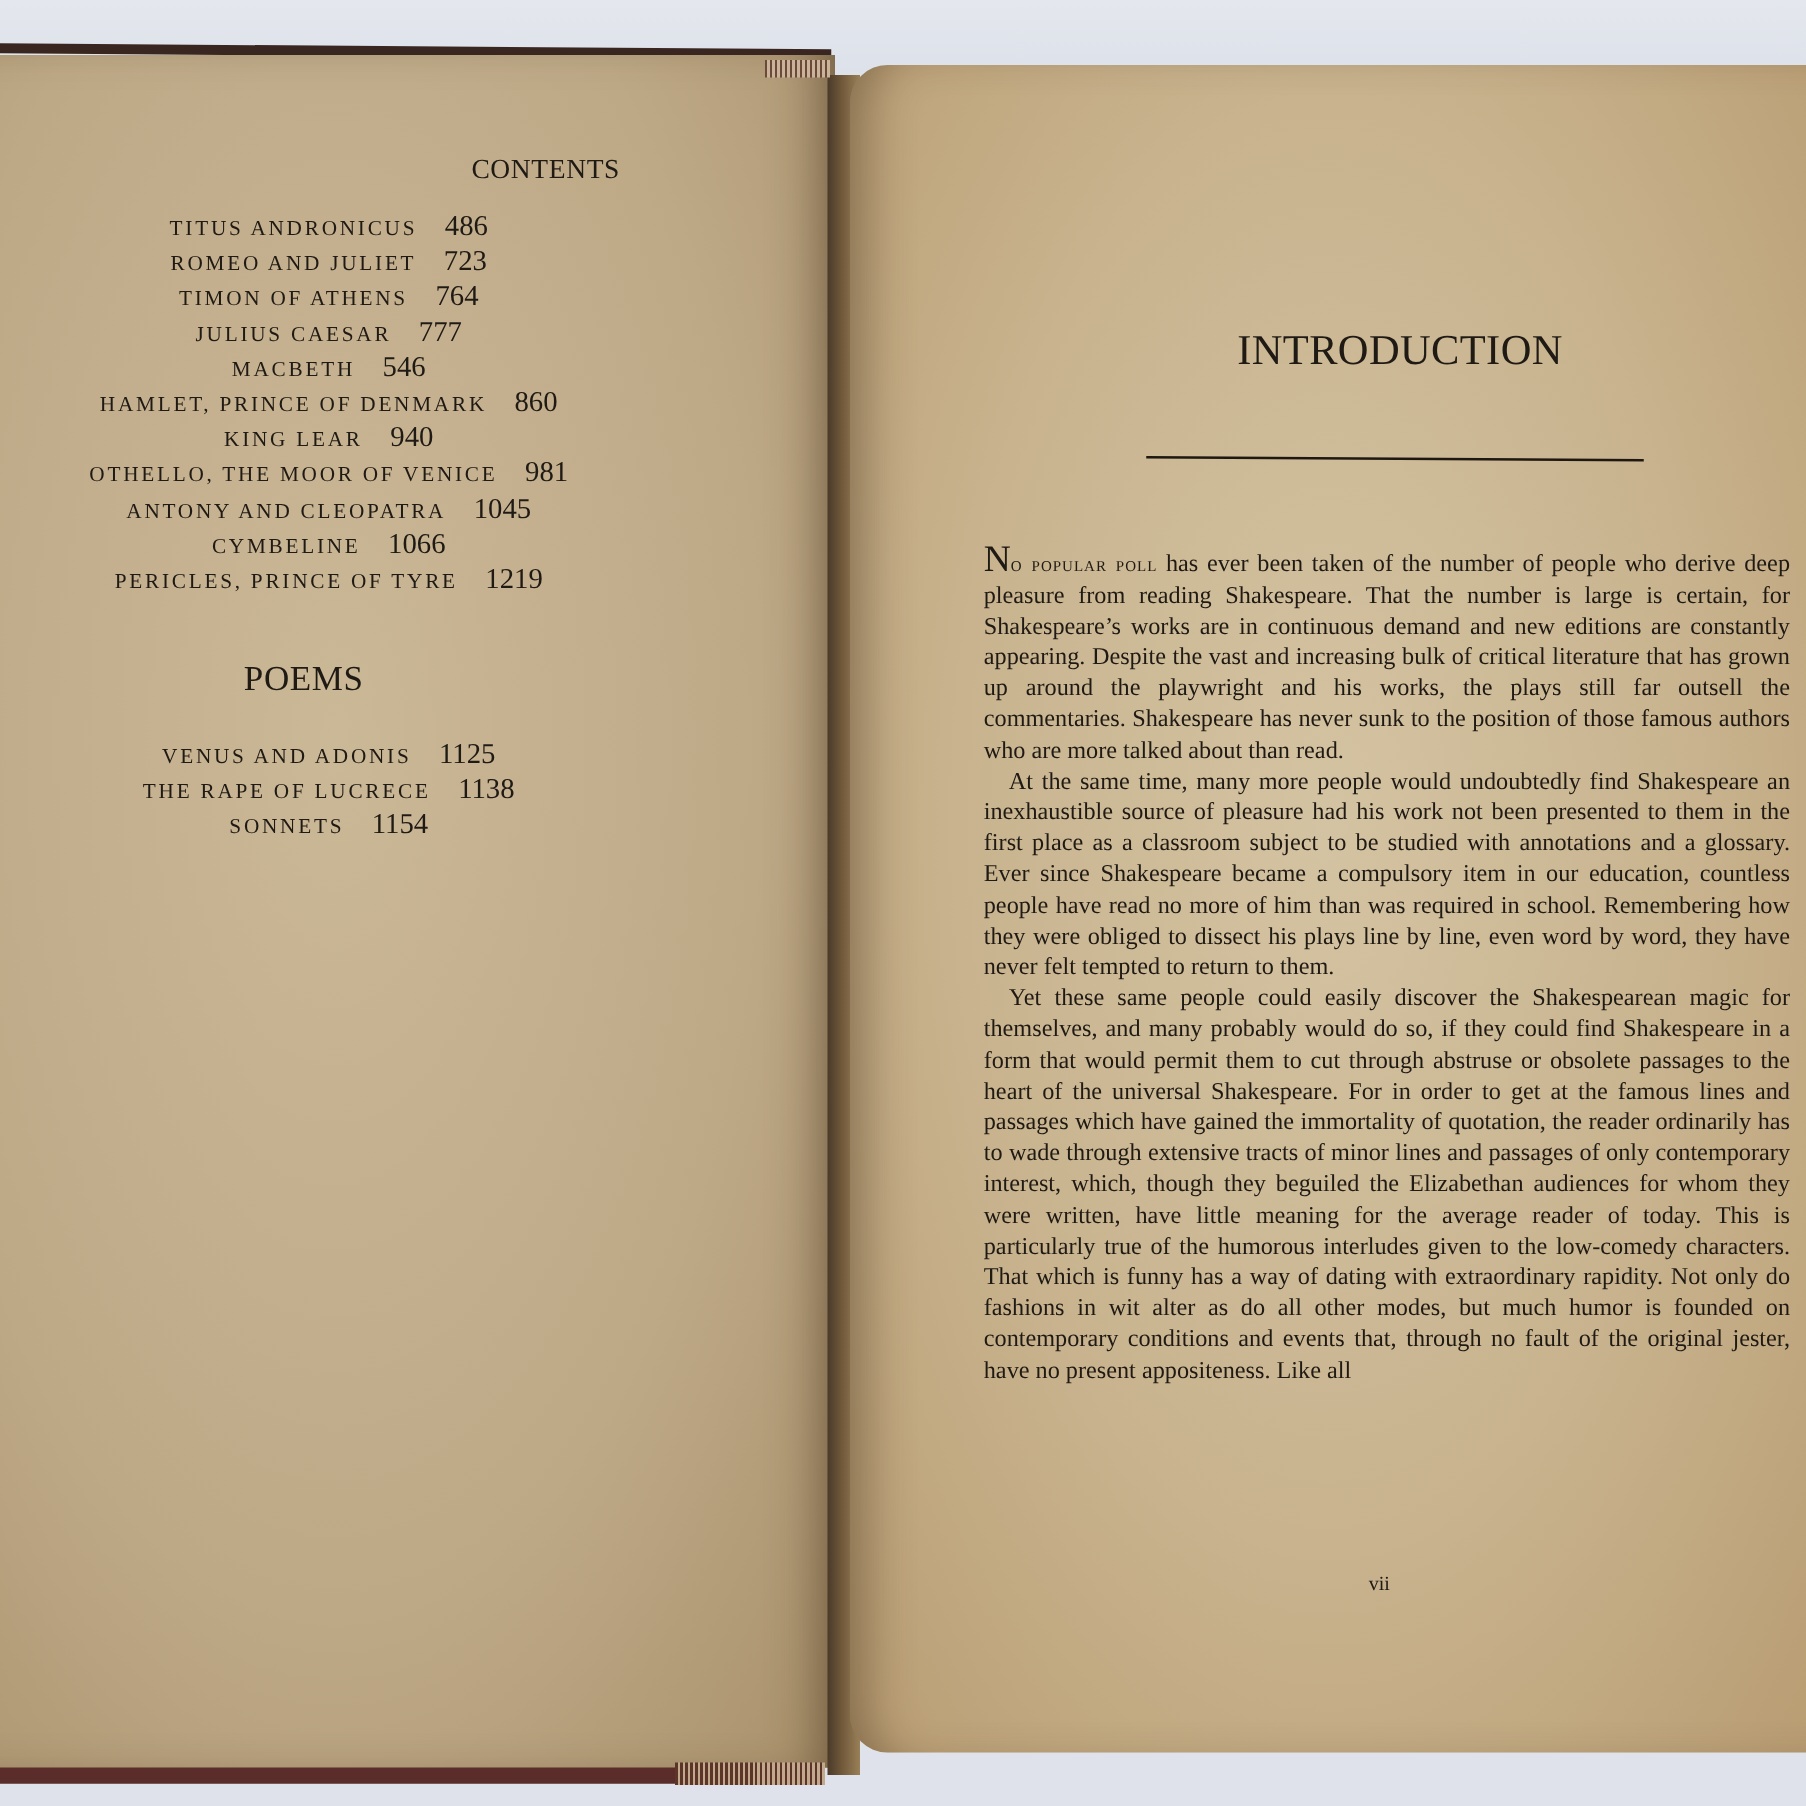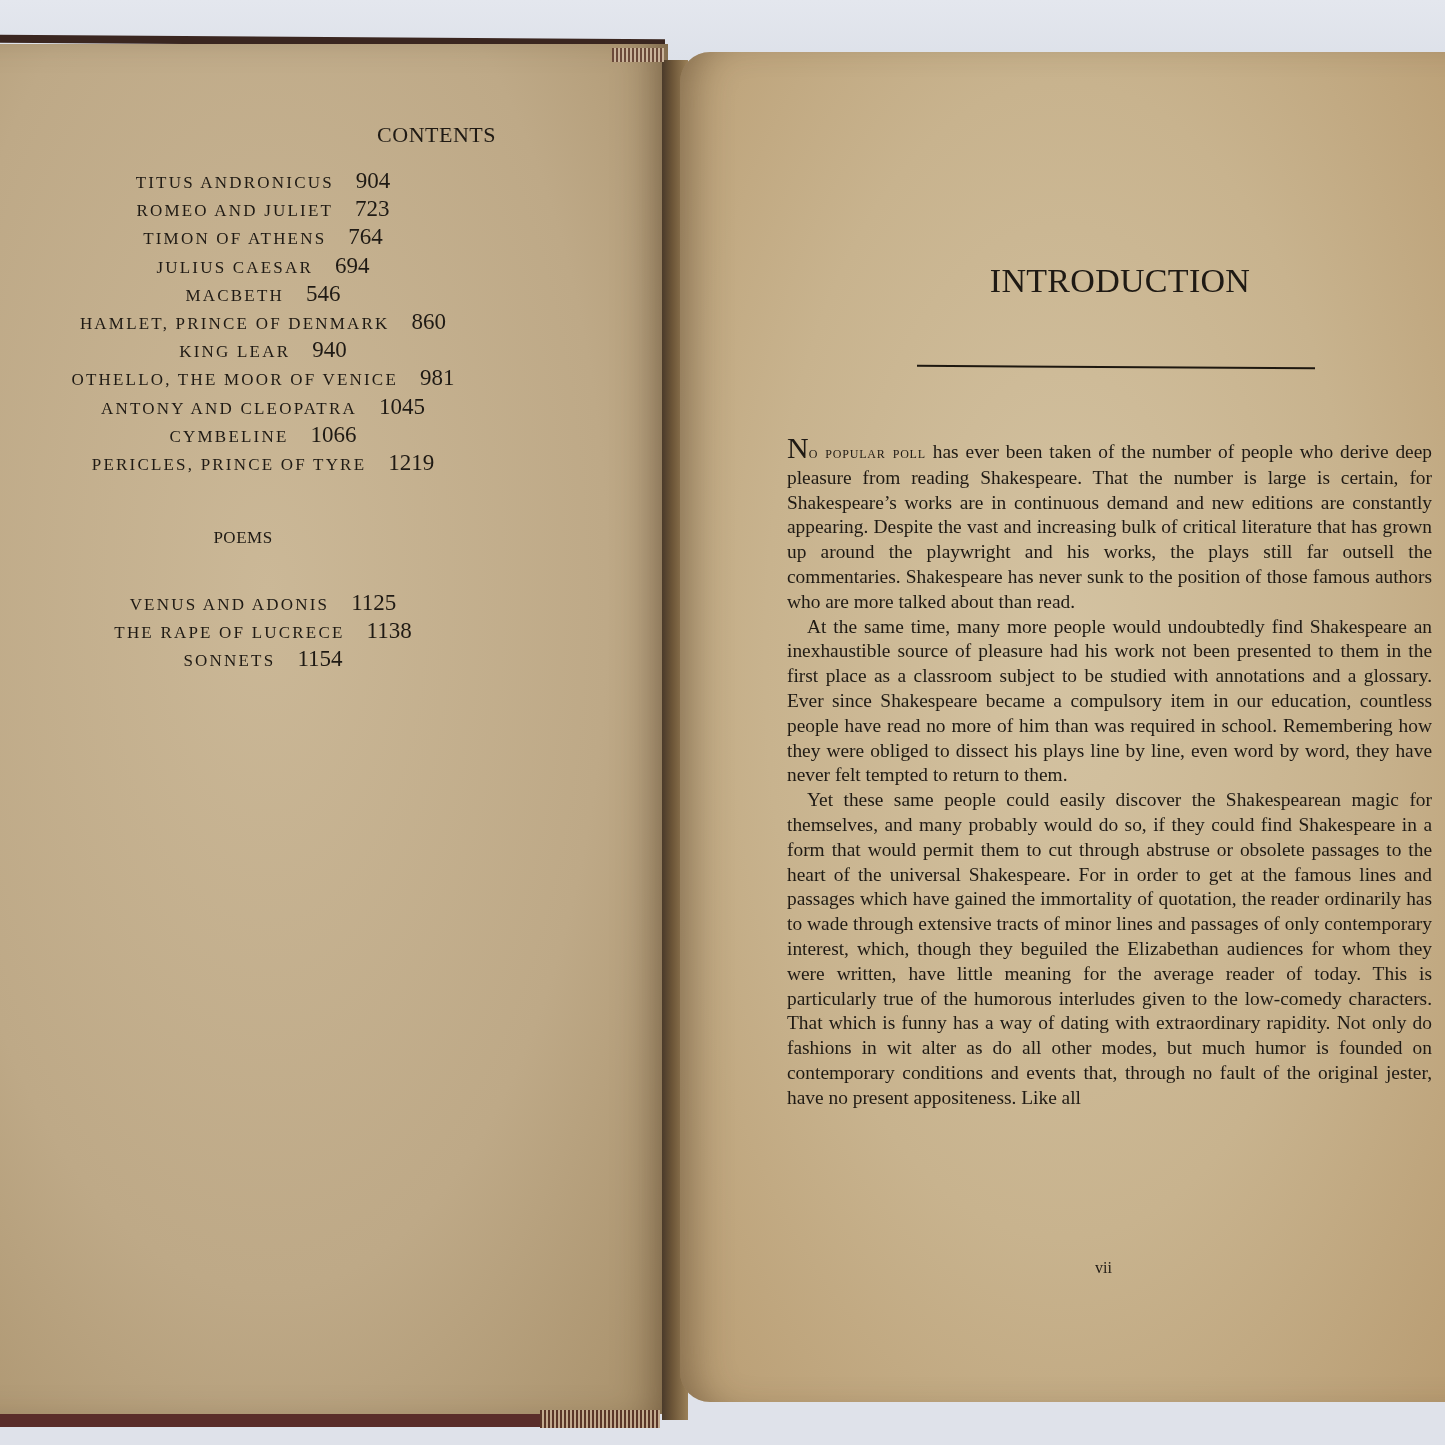--- a/index.html
+++ b/index.html
@@ -38,21 +38,21 @@
   }
 
   .contents-title { position:absolute; left:0; width:496px; top:122px; text-align:right;
     font-size:22px; letter-spacing:0.5px; }
   .toc-list { position:absolute; left:0; top:168px; width:496px; }
   .toc-row { display:flex; justify-content:center; align-items:baseline; height:28.2px;
     white-space:nowrap;padding-left:30px; }
   .toc-title { font-size:17px; letter-spacing:2.2px; font-variant:small-caps; }
   .toc-page { font-size:23px; margin-left:22px; font-variant-numeric:oldstyle-nums; }
   .poems-title { position:absolute; left:0; width:486px; top:528px; text-align:center;
-    font-size:17px; letter-spacing:0.5px; }
+    font-size:28px; letter-spacing:0.5px; }
   .poems-list { position:absolute; left:0; top:590px; width:496px; }
 
   .intro-title { position:absolute; left:900px; width:440px; top:262px; text-align:center;
     font-size:34px; letter-spacing:0.3px; }
   .intro-rule { position:absolute; left:917px; top:366px; width:398px; height:2px;
     background:#1e1810; transform:rotate(0.35deg); }
   .intro-body { position:absolute; left:787px; top:438px; width:645px;
     font-size:19.4px; line-height:24.8px; text-align:justify; }
   .intro-body p { margin:0; text-indent:20px; }
   .intro-body p.first { text-indent:0; }
@@ -72,33 +72,33 @@
 <div class="gutter"></div>
 <div class="page-right"></div>
 <div class="headband-top"></div>
 <div class="headband-bottom"></div>
 
 <div class="contents-title">CONTENTS</div>
 
 <div class="toc-list">
   <div class="toc-row">
       <span class="toc-title">TITUS ANDRONICUS</span>
-      <span class="toc-page">904</span>
+      <span class="toc-page">486</span>
     </div>
   <div class="toc-row">
       <span class="toc-title">ROMEO AND JULIET</span>
       <span class="toc-page">723</span>
     </div>
   <div class="toc-row">
       <span class="toc-title">TIMON OF ATHENS</span>
       <span class="toc-page">764</span>
     </div>
   <div class="toc-row">
       <span class="toc-title">JULIUS CAESAR</span>
-      <span class="toc-page">694</span>
+      <span class="toc-page">777</span>
     </div>
   <div class="toc-row">
       <span class="toc-title">MACBETH</span>
       <span class="toc-page">546</span>
     </div>
   <div class="toc-row">
       <span class="toc-title">HAMLET, PRINCE OF DENMARK</span>
       <span class="toc-page">860</span>
     </div>
   <div class="toc-row">

